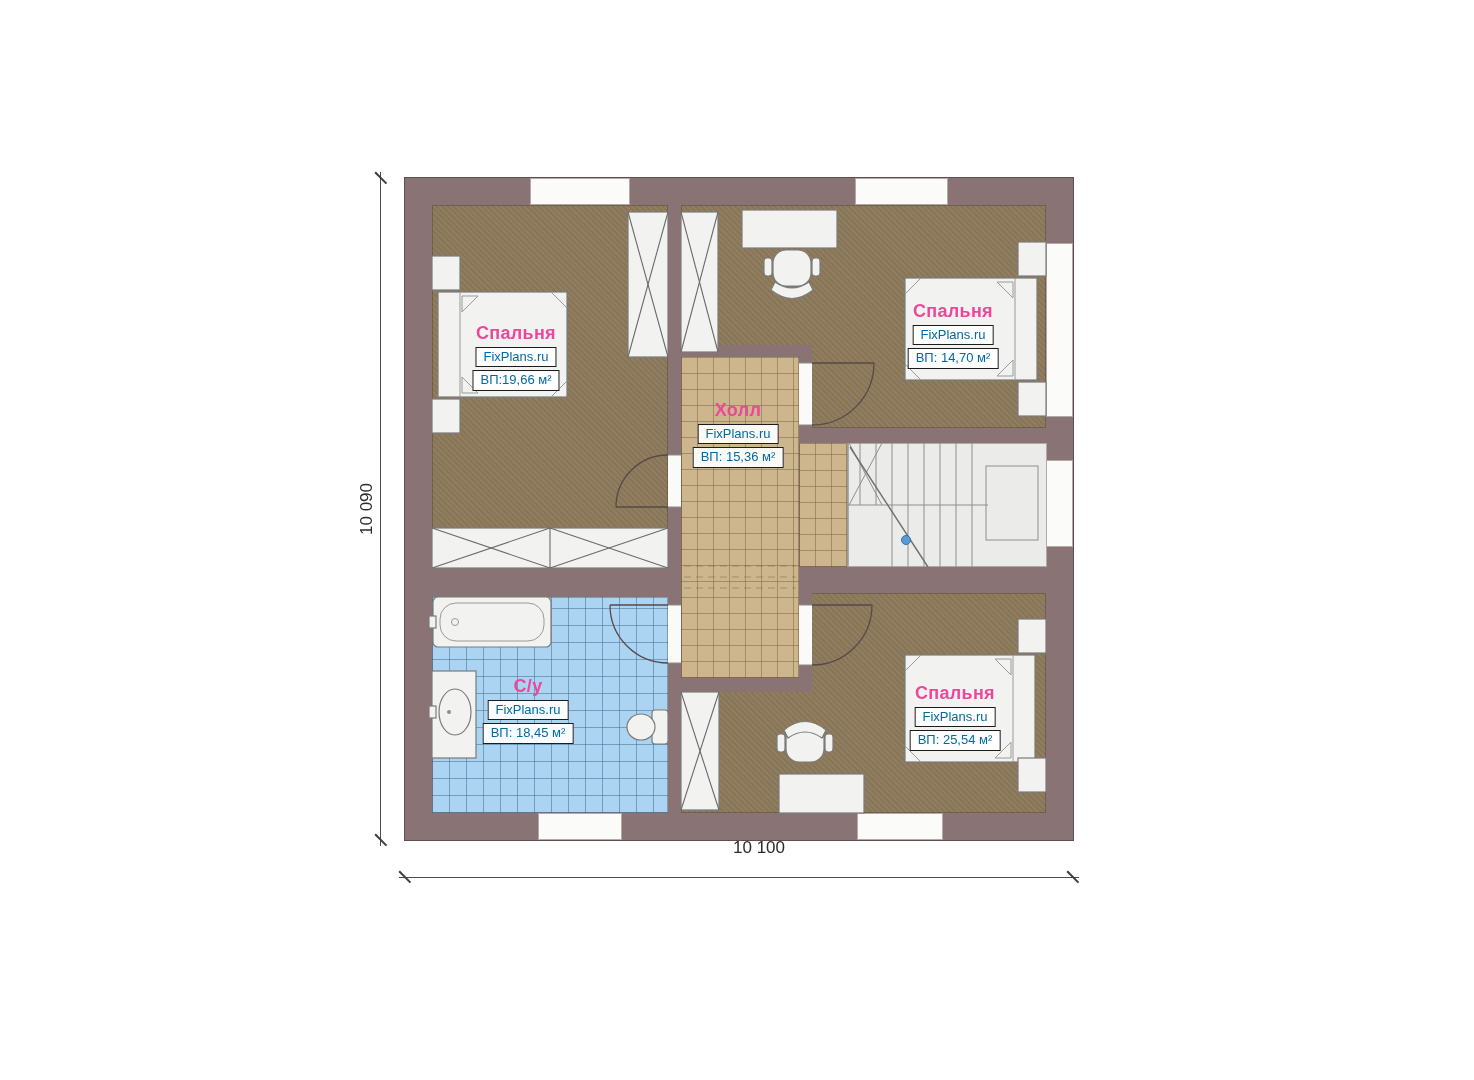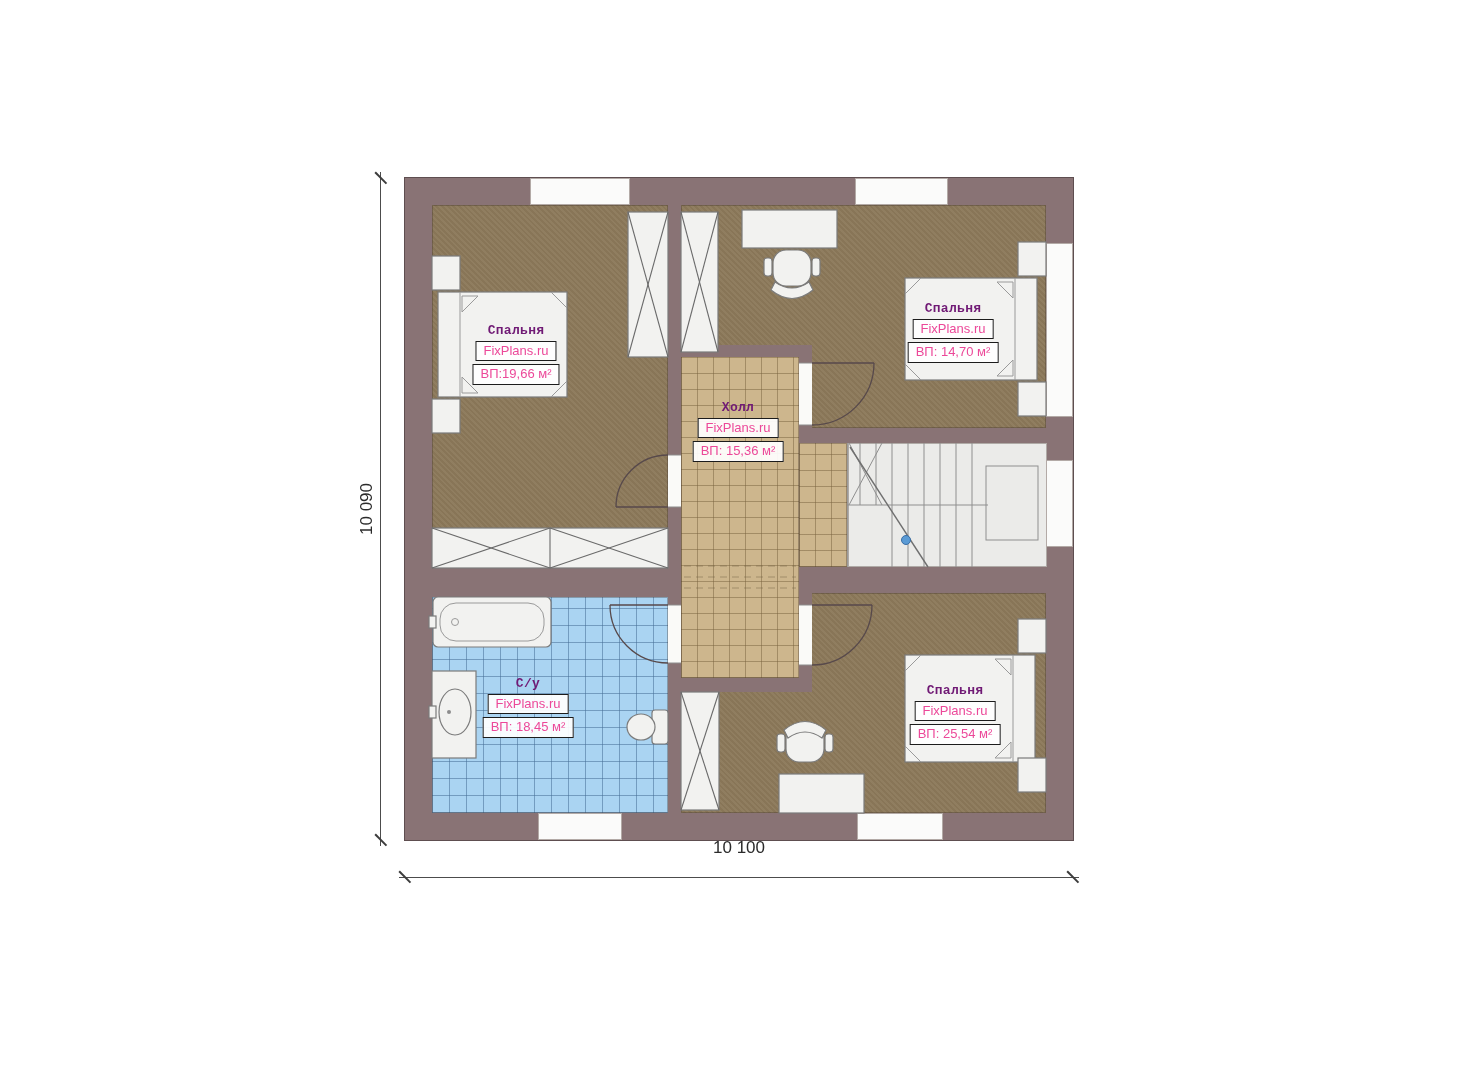--- a/index.html
+++ b/index.html
@@ -35,23 +35,23 @@
   .xline{stroke:#6a6a6a;stroke-width:1.1;}
   .stair-ln{stroke:#8f8f8f;stroke-width:1;fill:none;}
   .stair-break{stroke:#6f6f6f;stroke-width:1.4;fill:none;}
   .stair-dot{fill:var(--accent-dot,#5b9bd5);stroke:#3a6ea5;stroke-width:1;}
   .door-ln{stroke:#57494b;stroke-width:1.3;fill:none;}
   .jamb{stroke:#8d8d8d;stroke-width:1;}
   .hall-step{stroke:#6d5c3f;stroke-width:1;opacity:.45;stroke-dasharray:7 5;}
   
   .room-label{position:absolute;z-index:5;display:flex;flex-direction:column;align-items:center;
               transform:translateX(-50%);}
-  .room-name{font-size:13px;font-weight:bold;color:#701a75;white-space:nowrap;letter-spacing:.3px;font-family:Liberation Mono, monospace;}
+  .room-name{font-size:18px;font-weight:bold;color:#ec4899;white-space:nowrap;letter-spacing:.3px;}
   .label-box{margin-top:3px;border:1px solid #1c1c1c;background:rgba(255,255,255,.93);
-             padding:1px 7px;font-size:13px;line-height:1.25;color:#ec4899;white-space:nowrap;}
+             padding:1px 7px;font-size:13px;line-height:1.25;color:#0369a1;white-space:nowrap;}
   
   .dline{position:absolute;background:#4c4c4c;z-index:1;}
   .tick{position:absolute;width:16px;height:1.5px;background:#3c3c3c;transform:rotate(45deg);z-index:2;}
   .dim-text{position:absolute;font-size:17px;color:#2b2b2b;z-index:2;white-space:nowrap;}
 </style>
 </head>
 <body>
 
 <div class="canvas">
 
@@ -59,21 +59,21 @@
     <div class="dline" style="left:380px;top:172px;width:1px;height:674px;"></div>
     <div class="tick" style="left:373px;top:177px;"></div>
     <div class="tick" style="left:373px;top:839px;"></div>
     <div class="dim-text" style="left:367px;top:509px;transform:translate(-50%,-50%) rotate(-90deg);">10 090</div>
   </div>
 
   <div>
     <div class="dline" style="left:399px;top:877px;width:680px;height:1px;"></div>
     <div class="tick" style="left:397px;top:876px;"></div>
     <div class="tick" style="left:1065px;top:876px;"></div>
-    <div class="dim-text" style="left:739px;top:858px;transform:translate(-50%,-100%);">10 100</div>
+    <div class="dim-text" style="left:759px;top:858px;transform:translate(-50%,-100%);">10 100</div>
   </div>
 
   <div class="plan">
 
     <div class="floor floor-bedroom" style="left:27px;top:27px;width:236px;height:363px;"></div>
     <div class="floor floor-bedroom" style="left:276px;top:27px;width:365px;height:223px;"></div>
     <div class="floor floor-bedroom" style="left:276px;top:415px;width:365px;height:220px;"></div>
     <div class="floor floor-bath" style="left:27px;top:419px;width:236px;height:216px;"></div>
     <div class="floor floor-stairs" style="left:442px;top:265px;width:199px;height:124px;"></div>
     <div class="floor floor-hall" style="left:276px;top:178px;width:118px;height:322px;"></div>

